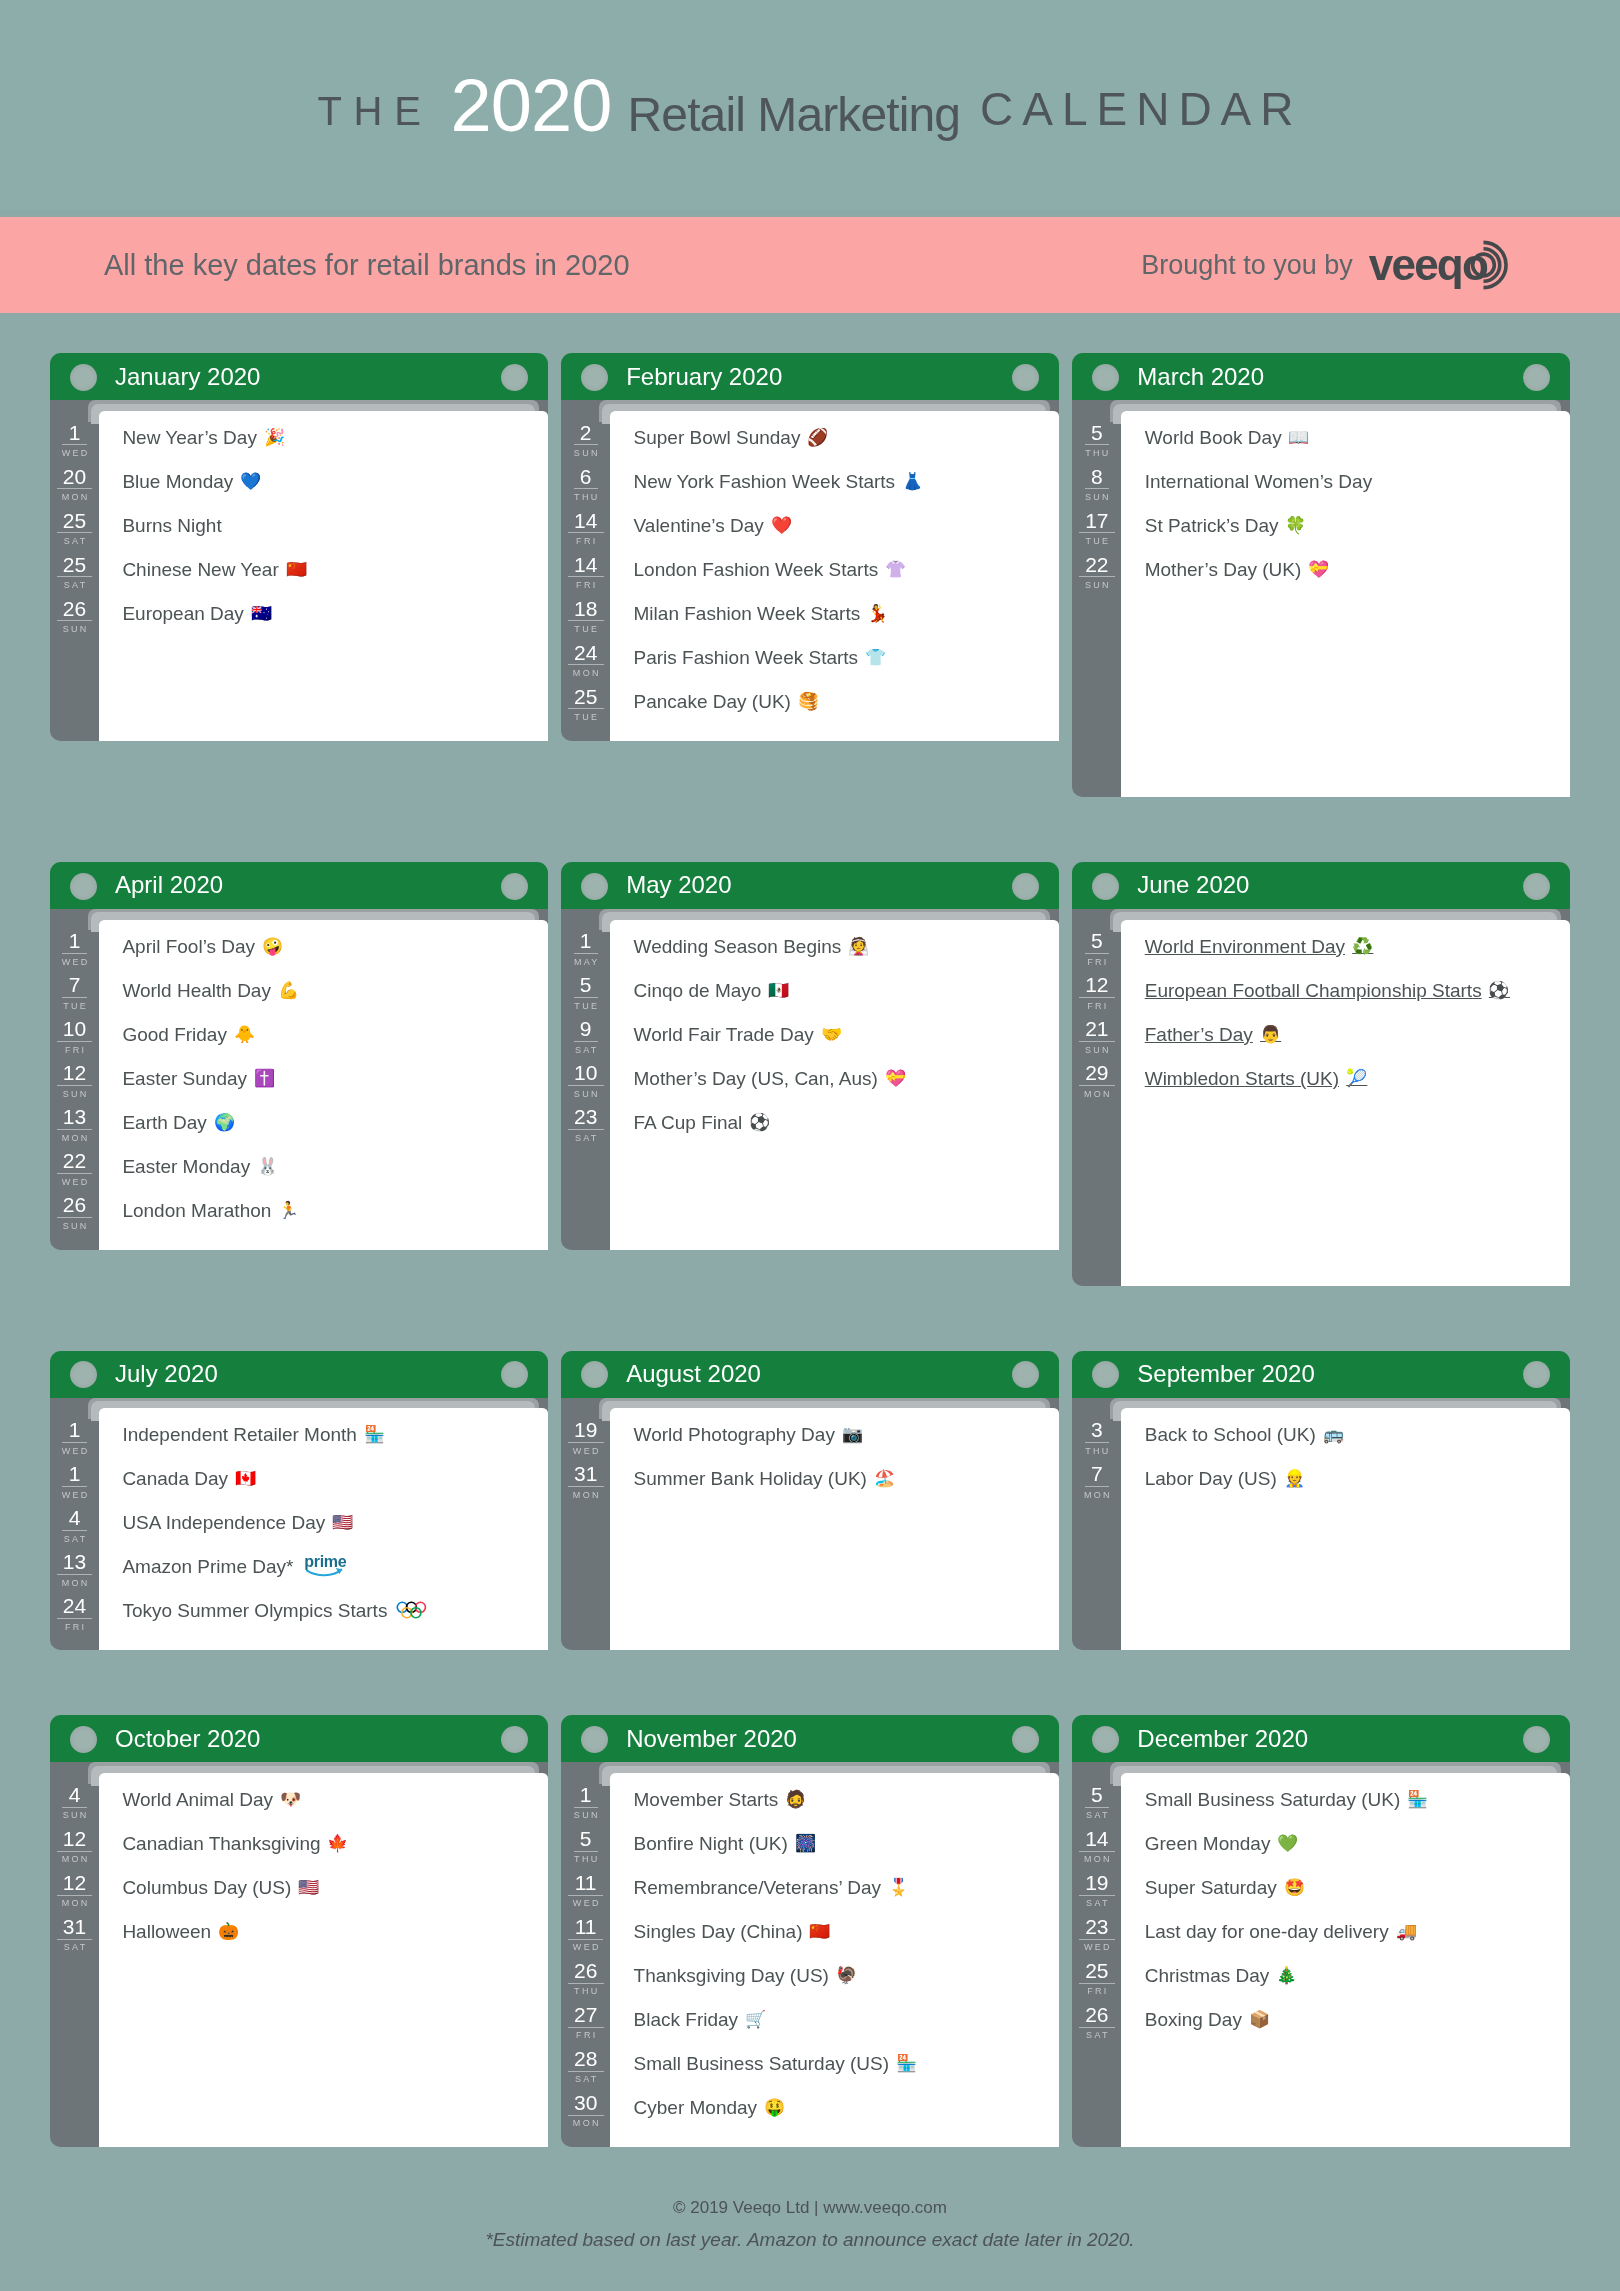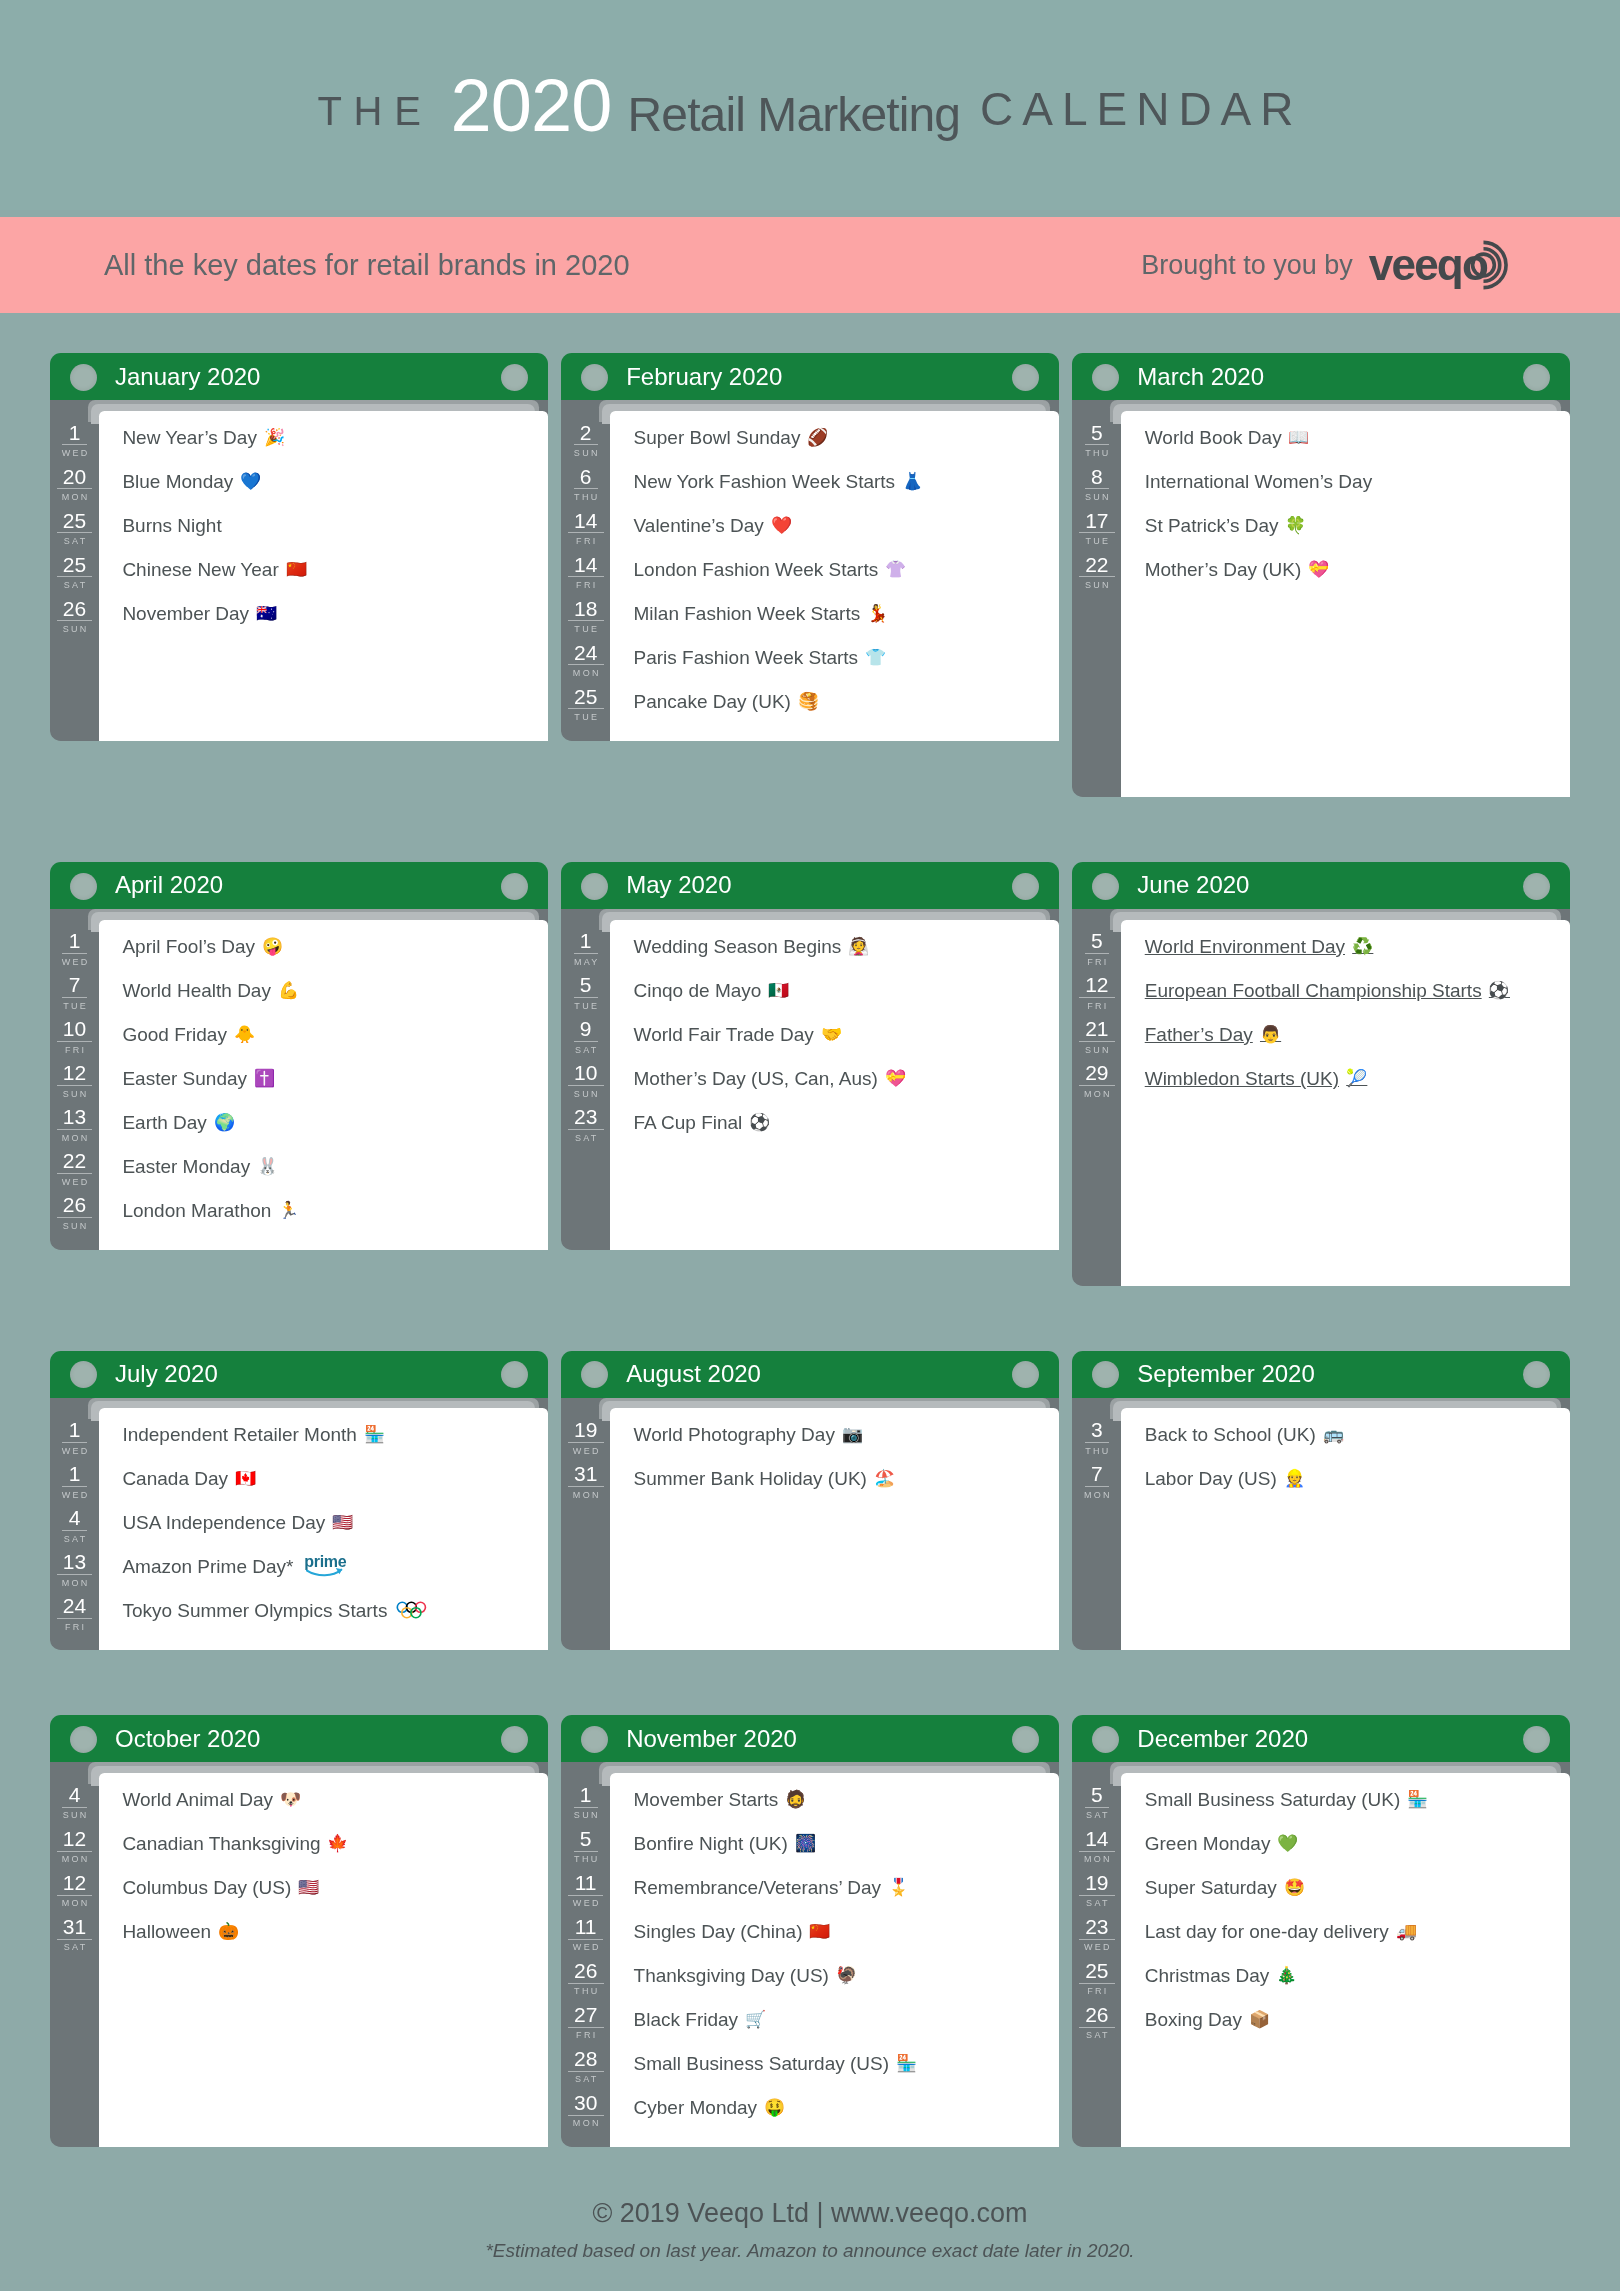--- a/index.html
+++ b/index.html
@@ -150,21 +150,21 @@
   .prime-word {
     font-size: 16px; font-weight: 700; color: #1b6f8c; letter-spacing: -0.3px;
     line-height: 13.5px;
   }
   .prime-swoosh { margin-top: -0.9px; }
 
   
   .footer {
     text-align: center; padding-top: 5.4px;
   }
-  .f1 { font-size: 27px; color: #4c5355; margin-bottom: 11.7px; }
+  .f1 { font-size: 17px; color: #4c5355; margin-bottom: 11.7px; }
   .f2 { font-size: 19px; color: #4c5355; font-style: italic; }
 </style>
 </head>
 <body>
 
 <div class="masthead">
   <div class="masthead-inner">
     <span class="mh-the">THE</span>
     <span class="mh-year">2020</span>
     <span class="mh-title">Retail Marketing</span>
@@ -229,21 +229,21 @@
             <span class="emo">💙</span>
           </div>
           <div class="event">
             <span>Burns Night</span>
           </div>
           <div class="event">
             <span>Chinese New Year</span>
             <span class="emo">🇨🇳</span>
           </div>
           <div class="event">
-            <span>November Day</span>
+            <span>European Day</span>
             <span class="emo">🇦🇺</span>
           </div>
         </div>
       </div>
     </div>
     <div class="card">
       <div class="card-head">
         <span class="ring left"></span>
         <span class="card-title">February 2020</span>
         <span class="ring right"></span>

